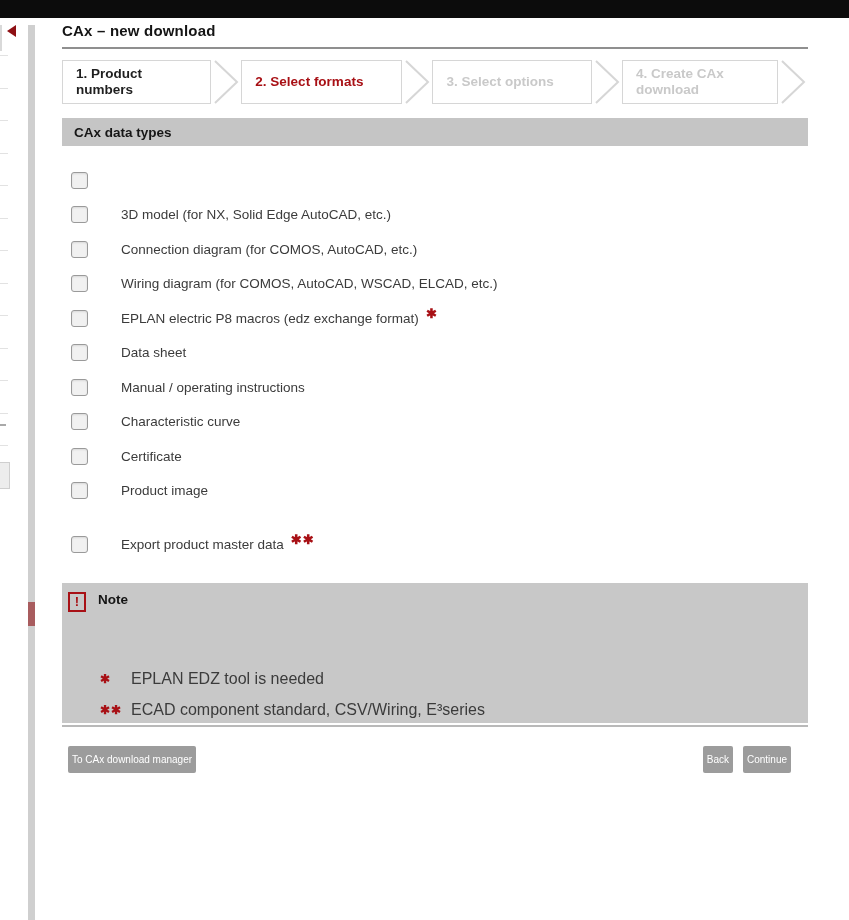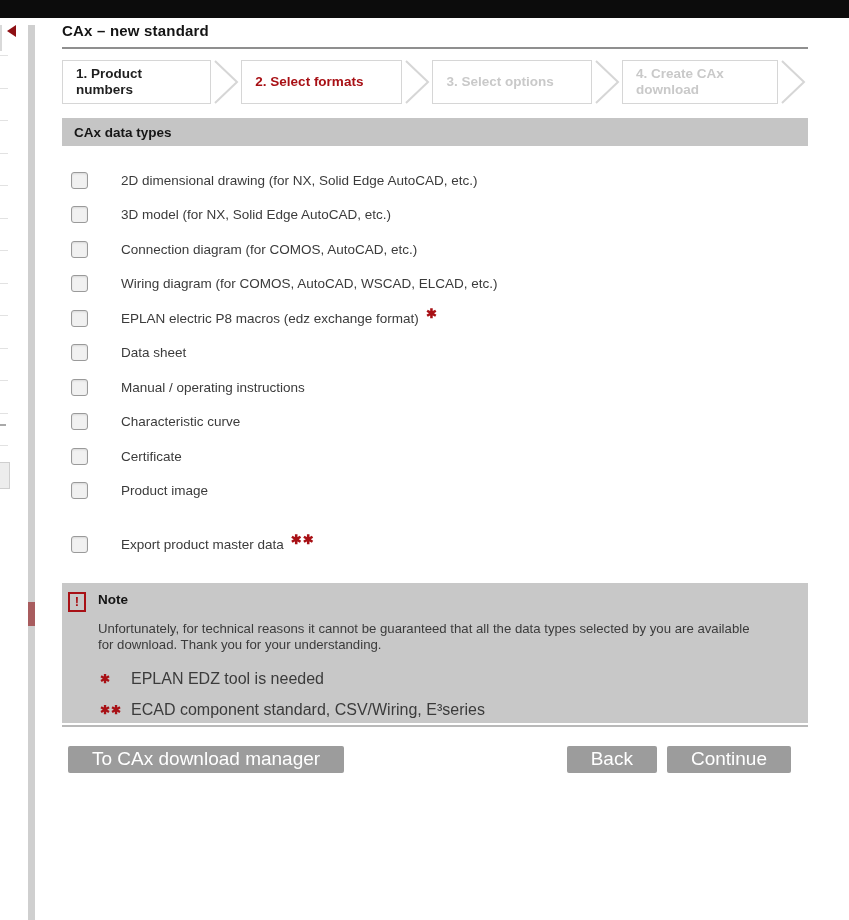--- a/index.html
+++ b/index.html
@@ -62,21 +62,21 @@
                 color:#3b3b3b; line-height:1.28; }
   .footnote { position:absolute; left:38px; display:flex; align-items:center; }
   .footnote.f0 { top:87px; } .footnote.f1 { top:118px; }
   .fn-marker { width:31px; color:#a81015; font-size:12px; font-weight:bold; letter-spacing:1px; }
   .fn-text { font-size:16px; color:#3b3b3b; }
 
   .note-sep { margin-top:2px; height:2px; background:#b9b9b9; }
 
   
   .actions { margin-top:19px; position:relative; height:27px; }
-  .btn { background:#9c9c9c; color:#ffffff; font-size:19px; height:27px; padding:0 24px;
+  .btn { background:#9c9c9c; color:#ffffff; font-size:10px; height:27px; padding:0 4px;
          border:none; border-radius:2px; display:inline-flex; align-items:center;
          font-family:"Liberation Sans", sans-serif; cursor:pointer; }
   .btn-manager { position:absolute; left:6px; top:0; }
   .btn-group { position:absolute; right:17px; top:0; display:flex; gap:10px; }
 </style>
 </head>
 <body>
 
 <div class="topbar"></div>
 
@@ -97,21 +97,21 @@
     <div class="rail-line" style="top: 445px;"></div>
   </div>
 <div class="rail-dash"></div>
 <div class="rail-box"></div>
 <div class="splitter"></div>
 <div class="splitter-grip"></div>
 <div class="collapse-arrow"></div>
 
 <div class="content">
 
-  <div class="page-title">CAx – new standard</div>
+  <div class="page-title">CAx – new download</div>
   <div class="title-underline"></div>
 
   <div class="steps" id="steps">
   <div class="step state-done w1">
     <span>1. Product numbers</span>
   </div>
 
   <svg class="chev" width="26" height="44" viewBox="0 0 26 44">
     <path d="M2 1 L24 22 L2 43" fill="#ffffff" stroke="#d6d6d6" stroke-width="2"></path>
   </svg>
@@ -141,21 +141,20 @@
   </svg>
 </div>
 
   <div class="section-header">
     <span>CAx data types</span>
   </div>
 
   <div class="rows" id="rows">
   <div class="row">
     <div class="cbx" role="checkbox" aria-checked="false"></div>
-    <span class="row-label">2D dimensional drawing (for NX, Solid Edge AutoCAD, etc.)</span>
     <span class="ast"></span>
   </div>
 
   <div class="row">
     <div class="cbx" role="checkbox" aria-checked="false"></div>
     <span class="row-label">3D model (for NX, Solid Edge AutoCAD, etc.)</span>
     <span class="ast"></span>
   </div>
 
   <div class="row">
@@ -209,21 +208,20 @@
   <div class="row last">
     <div class="cbx" role="checkbox" aria-checked="false"></div>
     <span class="row-label">Export product master data</span>
     <span class="ast">✱✱</span>
   </div>
 </div>
 
   <div class="note">
     <div class="note-icon">!</div>
     <div class="note-title">Note</div>
-    <div class="note-body">Unfortunately, for technical reasons it cannot be guaranteed that all the data types selected by you are available for download. Thank you for your understanding.</div>
     <div id="footnotes">
   <div class="footnote f0">
     <span class="fn-marker">✱</span>
     <span class="fn-text">EPLAN EDZ tool is needed</span>
   </div>
 
   <div class="footnote f1">
     <span class="fn-marker">✱✱</span>
     <span class="fn-text">ECAD component standard, CSV/Wiring, E³series</span>
   </div>

